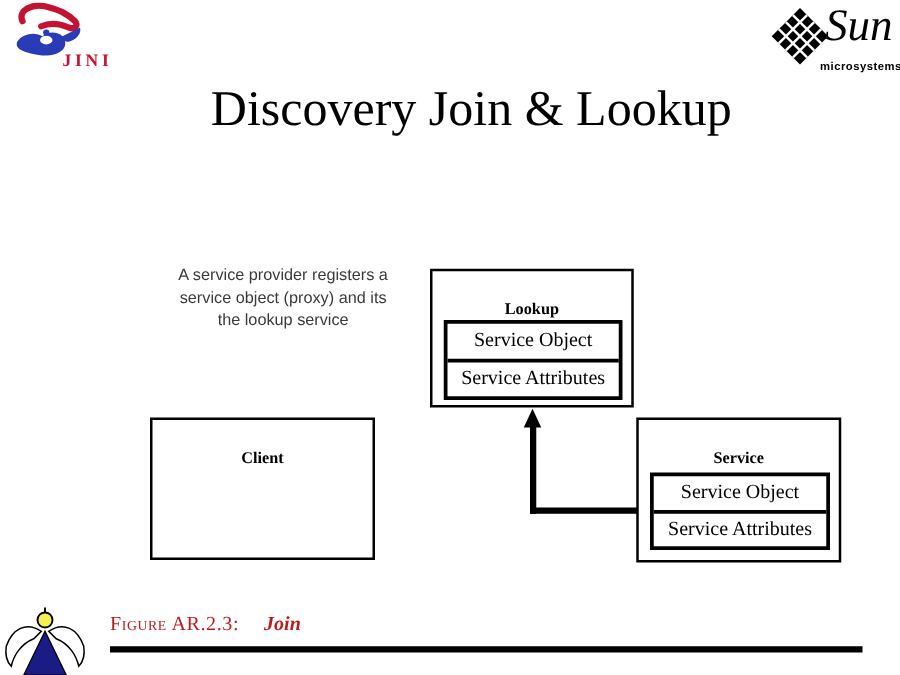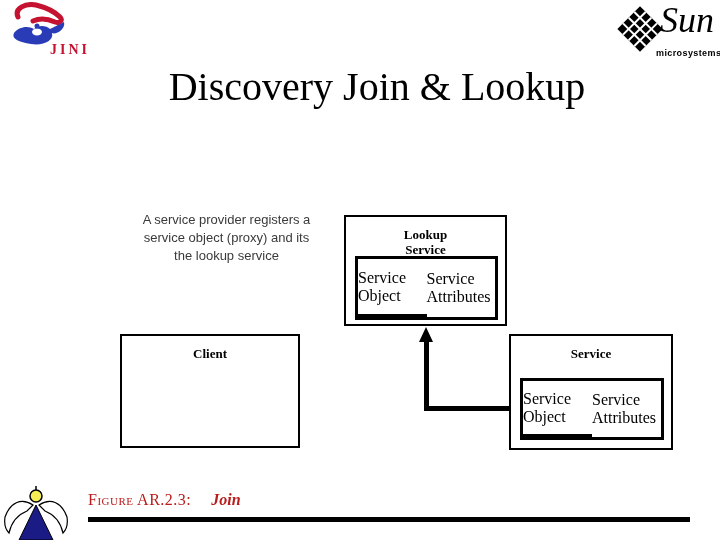--- a/index.html
+++ b/index.html
@@ -21,24 +21,24 @@
          font-size:40px;line-height:46px;color:#000;}
 
   
   .desc{position:absolute;left:118px;top:211px;width:217px;text-align:center;
         font-family:Liberation Sans, sans-serif;font-size:13px;line-height:18px;color:#3a3a3a;}
 
   .dbox{position:absolute;border:2px solid #000;box-sizing:border-box;background:#fff;}
   .lookup-box{left:344px;top:215px;width:163px;height:111px;}
   .client-box{left:120px;top:334px;width:180px;height:114px;}
   .provider-box{left:509px;top:334px;width:164px;height:116px;}
-  .box-title{padding-top:10px;text-align:center;font-weight:bold;
+  .box-title{padding-top:22px;text-align:center;font-weight:bold;
              font-size:13px;line-height:15px;color:#000;}
   .inner{position:absolute;border:3px solid #000;box-sizing:border-box;
-         display:flex;flex-direction:row;background:#fff;}
+         display:flex;flex-direction:column;background:#fff;}
   .lookup-inner{left:9px;top:39px;width:143px;height:64px;}
   .provider-inner{left:9px;top:42px;width:144px;height:62px;}
   .cell{flex:1;display:flex;align-items:center;justify-content:center;
         font-size:16px;color:#000;}
   .cell.first{border-bottom:3px solid #000;}
 
   
   .conn-v{position:absolute;left:424px;top:340px;width:5px;height:71px;background:#000;}
   .conn-h{position:absolute;left:424px;top:406px;width:86px;height:5px;background:#000;}
   .arrowhead{position:absolute;left:419px;top:327px;width:0;height:0;

